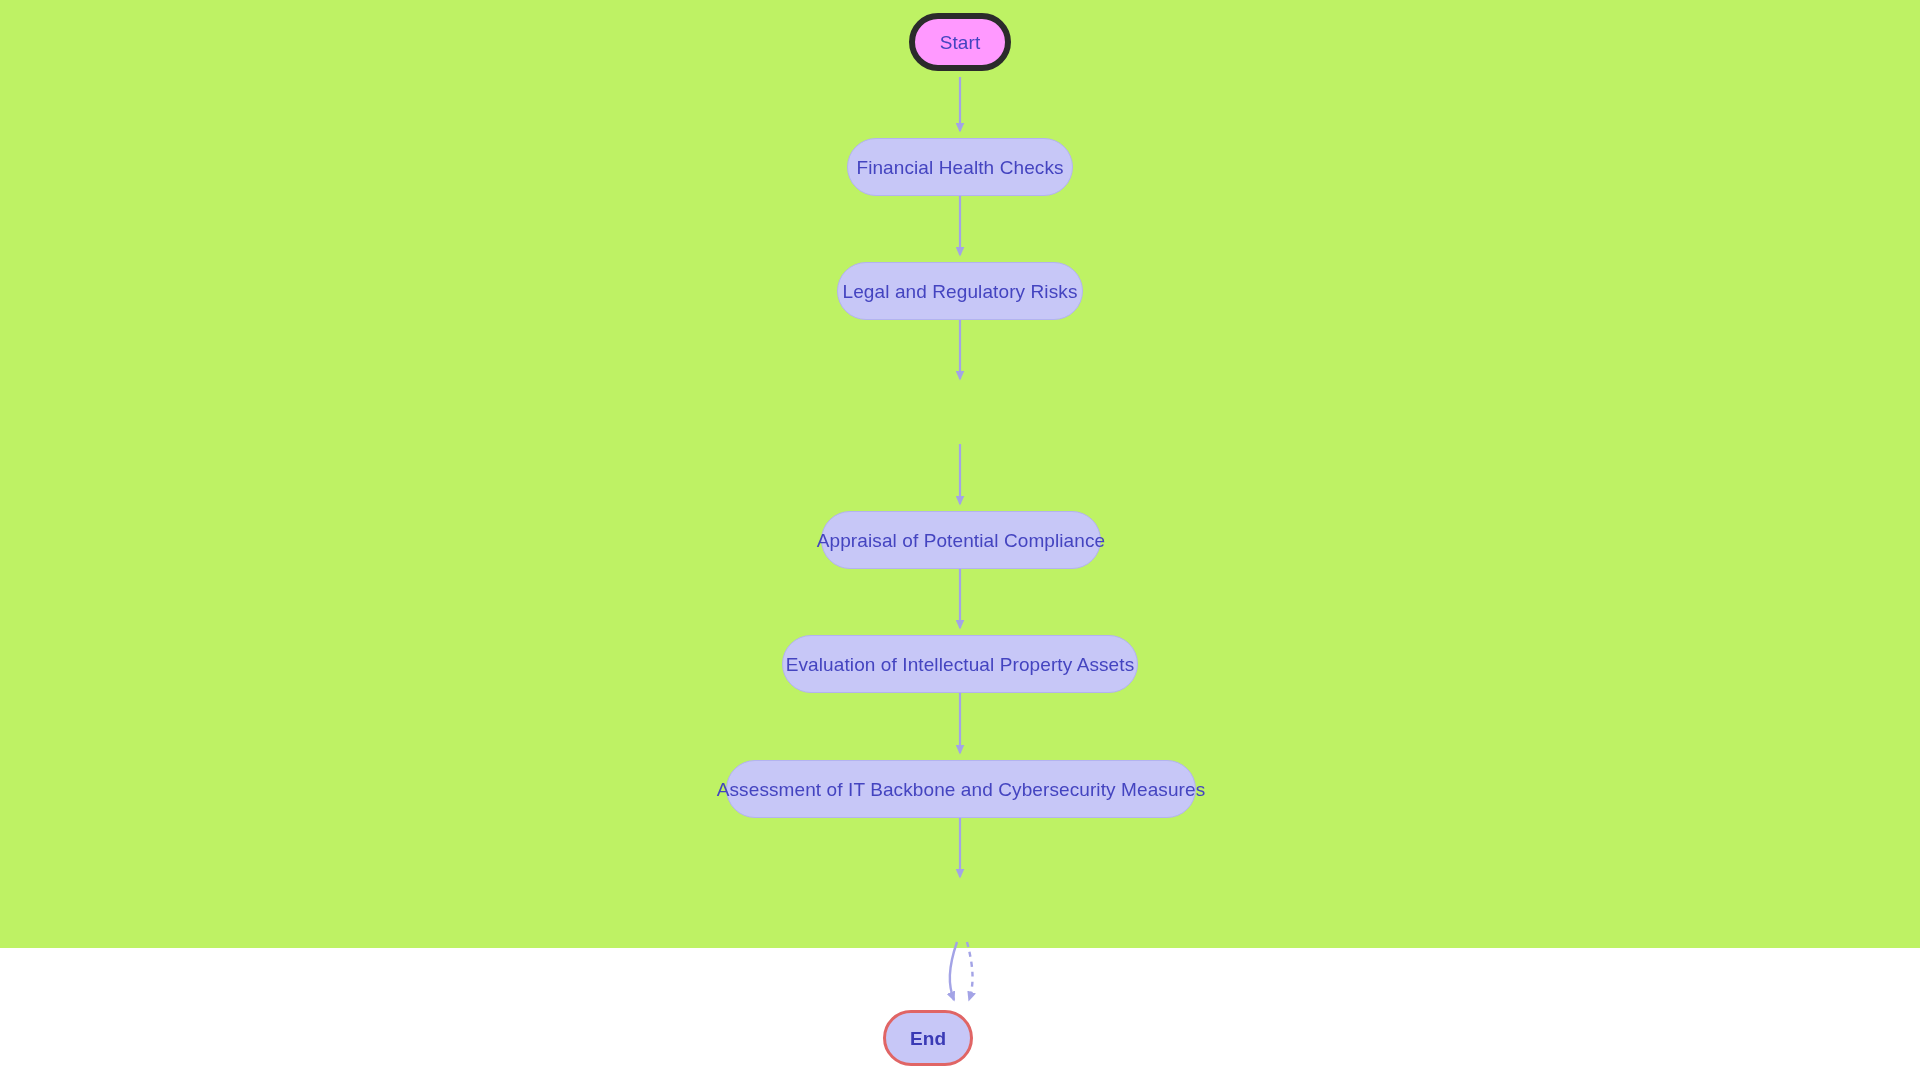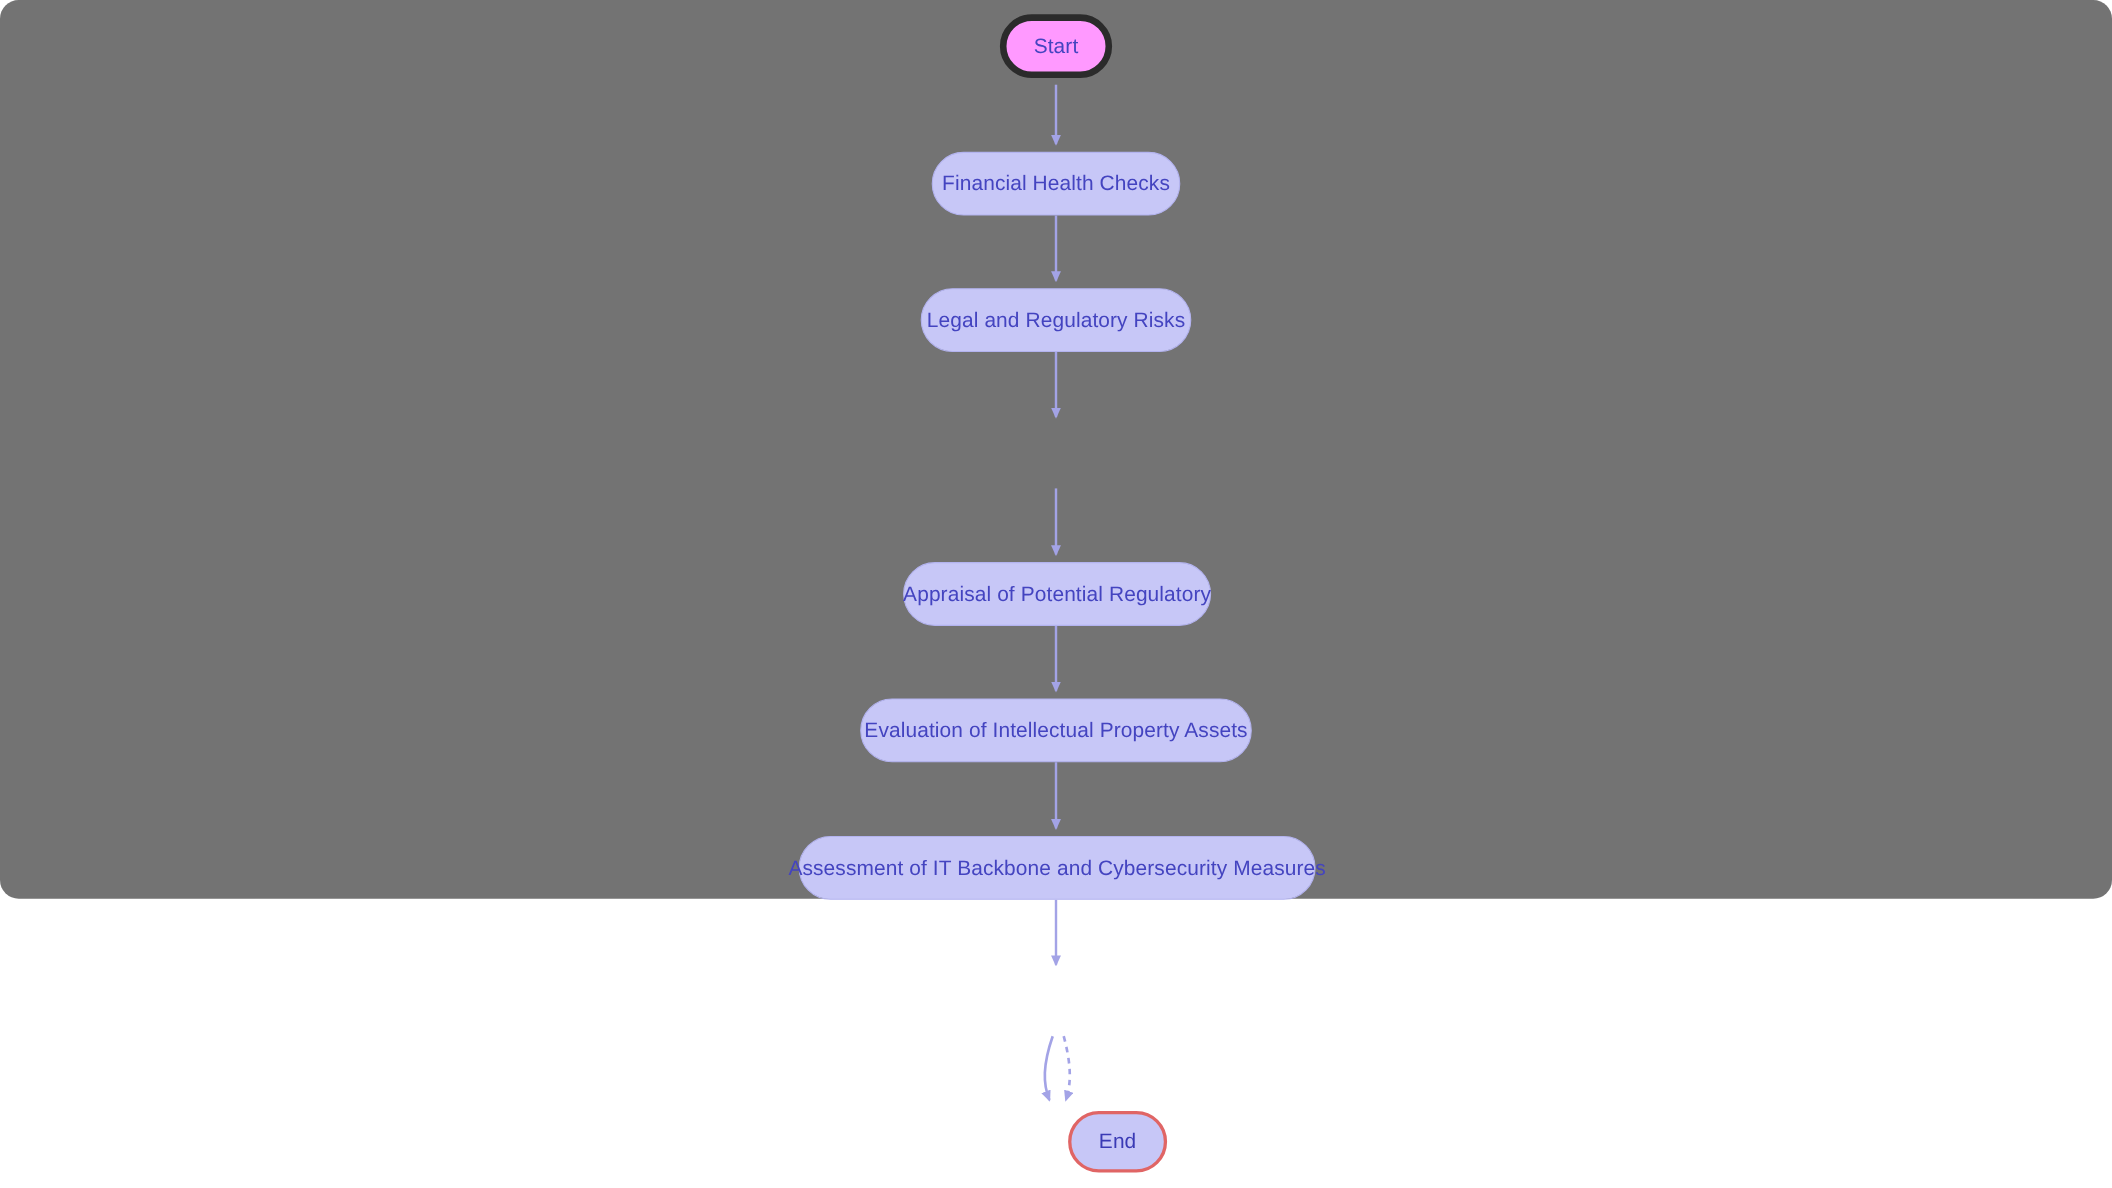--- a/index.html
+++ b/index.html
@@ -9,23 +9,22 @@
   }
   body {
     width: 1920px;
     height: 1080px;
     overflow: hidden;
     font-family: "Liberation Sans", sans-serif;
   }
   #flowchart-canvas {
     position: relative;
     width: 1920px;
-    height: 817px;
-    background: #737373;
-    border-radius: 17px;
+    height: 948px;
+    background: #bef264;
   }
   #edge-layer {
     position: absolute;
     left: 0;
     top: 0;
     width: 1920px;
     height: 1080px;
     pointer-events: none;
   }
   .node {
@@ -119,29 +118,29 @@
   <div class="node node-process" style="left:960px; top:291px; width:246px;">
     <span class="node-label">Legal and Regulatory Risks</span>
   </div>
 
   <div class="node node-process" style="left:960px; top:167px; width:226px;">
     <span class="node-label">Financial Health Checks</span>
   </div>
 
 
   <div class="node node-process" style="left:961px; top:540px; width:280px;">
-    <span class="node-label">Appraisal of Potential Regulatory</span>
+    <span class="node-label">Appraisal of Potential Compliance</span>
   </div>
 
   <div class="node node-process" style="left:960px; top:664px; width:356px;">
     <span class="node-label">Evaluation of Intellectual Property Assets</span>
   </div>
 
   <div class="node node-process" style="left:961px; top:789px; width:470px;">
     <span class="node-label">Assessment of IT Backbone and Cybersecurity Measures</span>
   </div>
 
 
-  <div class="node node-terminal-end" style="left:1016px; top:1038px;">
+  <div class="node node-terminal-end" style="left:928px; top:1038px;font-weight:bold;">
     <span class="node-label">End</span>
   </div>
 
 </div>
 
 </body></html>

